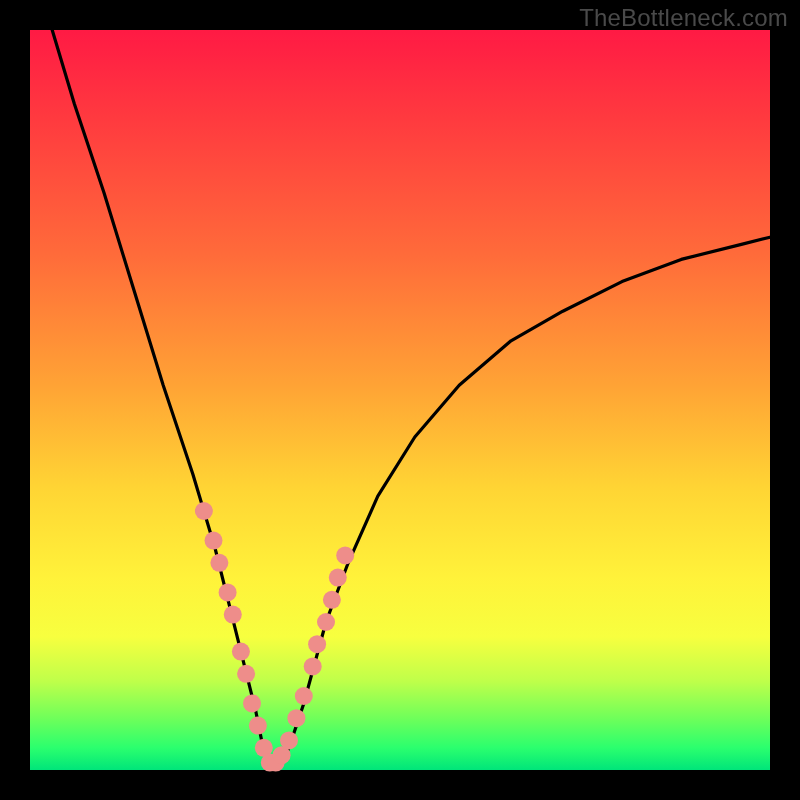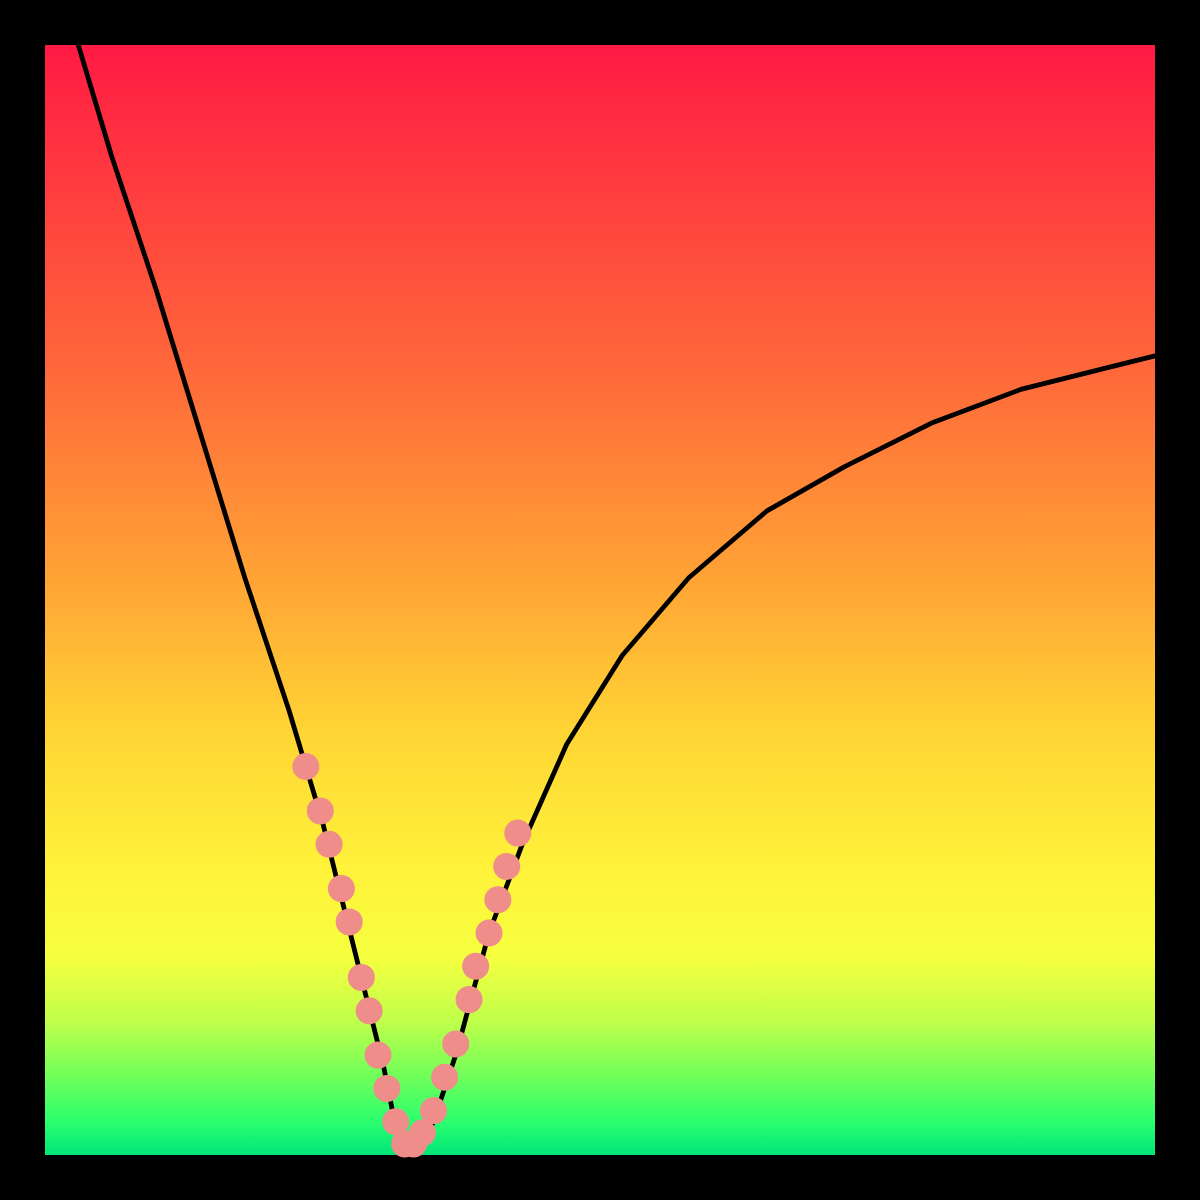--- a/index.html
+++ b/index.html
@@ -86,13 +86,14 @@
           <circle cx="273.8" cy="666.0" r="9" fill="#ee8d8a" stroke="#c96a68" stroke-width="0"></circle>
           <circle cx="282.7" cy="636.4" r="9" fill="#ee8d8a" stroke="#c96a68" stroke-width="0"></circle>
           <circle cx="287.1" cy="614.2" r="9" fill="#ee8d8a" stroke="#c96a68" stroke-width="0"></circle>
           <circle cx="296.0" cy="592.0" r="9" fill="#ee8d8a" stroke="#c96a68" stroke-width="0"></circle>
           <circle cx="301.9" cy="569.8" r="9" fill="#ee8d8a" stroke="#c96a68" stroke-width="0"></circle>
           <circle cx="307.8" cy="547.6" r="9" fill="#ee8d8a" stroke="#c96a68" stroke-width="0"></circle>
           <circle cx="315.2" cy="525.4" r="9" fill="#ee8d8a" stroke="#c96a68" stroke-width="0"></circle>
         </g>
     </svg>
   </div>
+  <div class="watermark">TheBottleneck.com</div>
 </div>
 
 </body></html>

